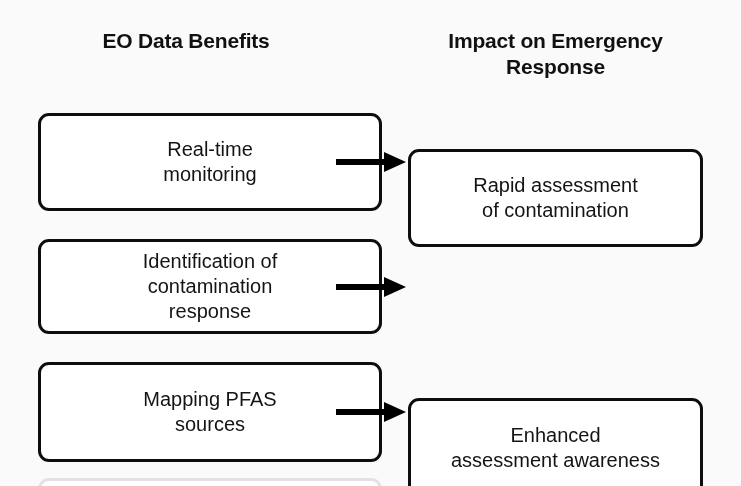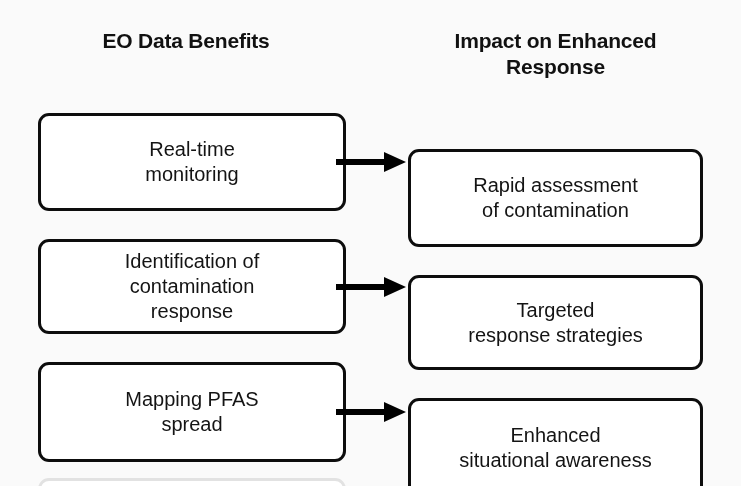--- a/index.html
+++ b/index.html
@@ -62,21 +62,21 @@
     height: 100%;
     box-sizing: border-box;
     background: #ffffff;
     border: 3px solid #0d0d0d;
     border-radius: 11px;
     display: flex;
     align-items: center;
     justify-content: center;
     padding: 2px 10px;
   }
-  .box-left  { left: 38px;  width: 308px; }
+  .box-left  { left: 38px;  width: 344px; }
   .box-right { left: 408px; width: 295px; margin-top: 36px; }
 
   .node-label {
     text-align: center;
     font-size: 20px;
     line-height: 25px;
     color: #141414;
     font-weight: normal;
     white-space: pre-line;
   }
@@ -99,21 +99,21 @@
   }
   .arrow svg { display: block; }
 </style>
 </head>
 <body>
 
 <div id="diagram">
 
   <div class="col-header" id="header-left">EO Data Benefits</div>
 
-  <div class="col-header" id="header-right">Impact on Enhanced
+  <div class="col-header" id="header-right">Impact on Emergency
 Response</div>
 
   <div class="row" id="row-0">
     <div class="node-box box-left">
       <span class="node-label">Real-time
 monitoring</span>
     </div>
     <div class="arrow">
       <svg width="72" height="22" viewBox="0 0 72 22">
         <line x1="0" y1="11" x2="52" y2="11" stroke="#000000" stroke-width="6"></line>
@@ -131,40 +131,36 @@
       <span class="node-label">Identification of
 contamination
 response</span>
     </div>
     <div class="arrow">
       <svg width="72" height="22" viewBox="0 0 72 22">
         <line x1="0" y1="11" x2="52" y2="11" stroke="#000000" stroke-width="6"></line>
         <polygon points="48,1 70,11 48,21" fill="#000000"></polygon>
       </svg>
     </div>
-    <div class="node-box box-right">
-      <span class="node-label">Targeted
-response strategies</span>
-    </div>
   </div>
 
   <div class="row" id="row-2">
     <div class="node-box box-left">
       <span class="node-label">Mapping PFAS
-spread</span>
+sources</span>
     </div>
     <div class="arrow">
       <svg width="72" height="22" viewBox="0 0 72 22">
         <line x1="0" y1="11" x2="52" y2="11" stroke="#000000" stroke-width="6"></line>
         <polygon points="48,1 70,11 48,21" fill="#000000"></polygon>
       </svg>
     </div>
     <div class="node-box box-right">
       <span class="node-label">Enhanced
-situational awareness</span>
+assessment awareness</span>
     </div>
   </div>
 
   <div class="row" id="row-3">
     <div class="node-box box-left">
       <span class="node-label"></span>
     </div>
     <div class="node-box box-right">
       <span class="node-label"></span>
     </div>

